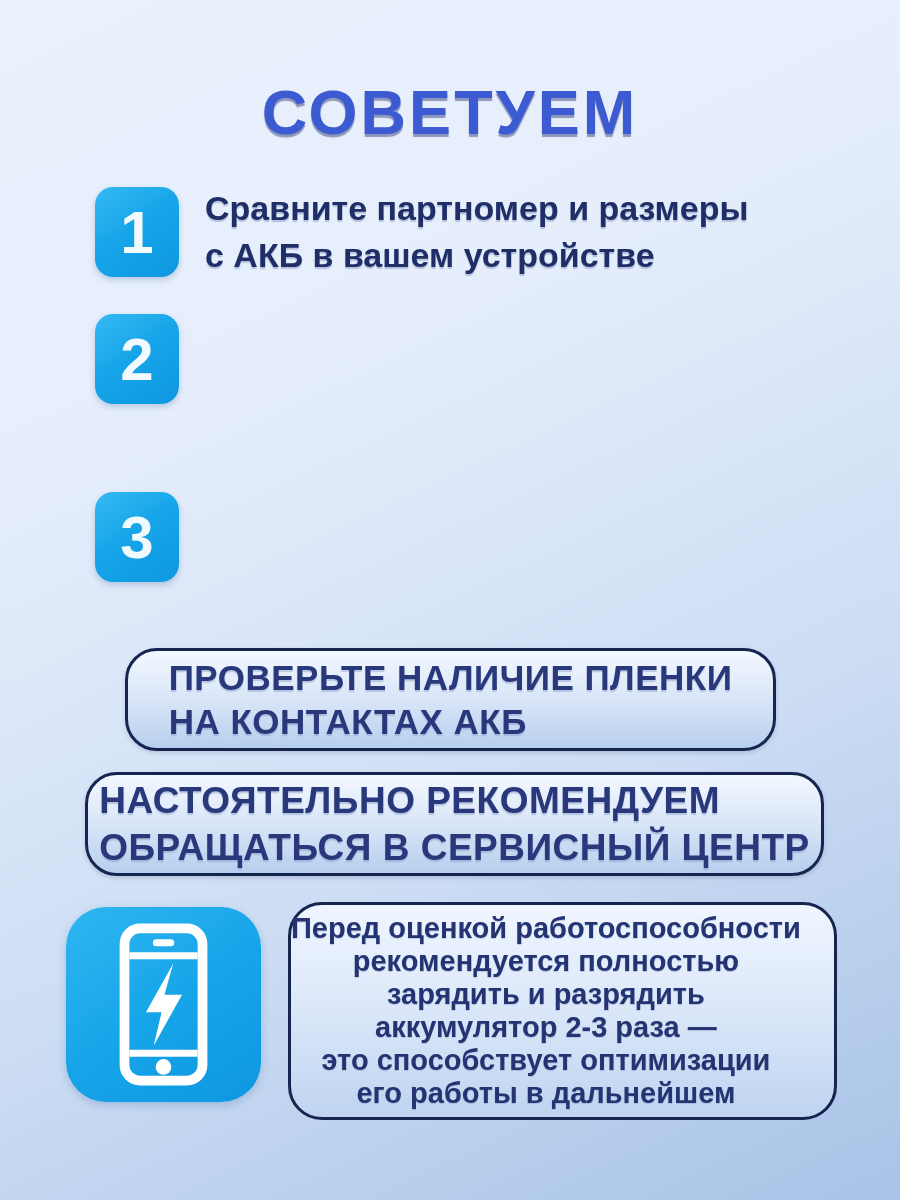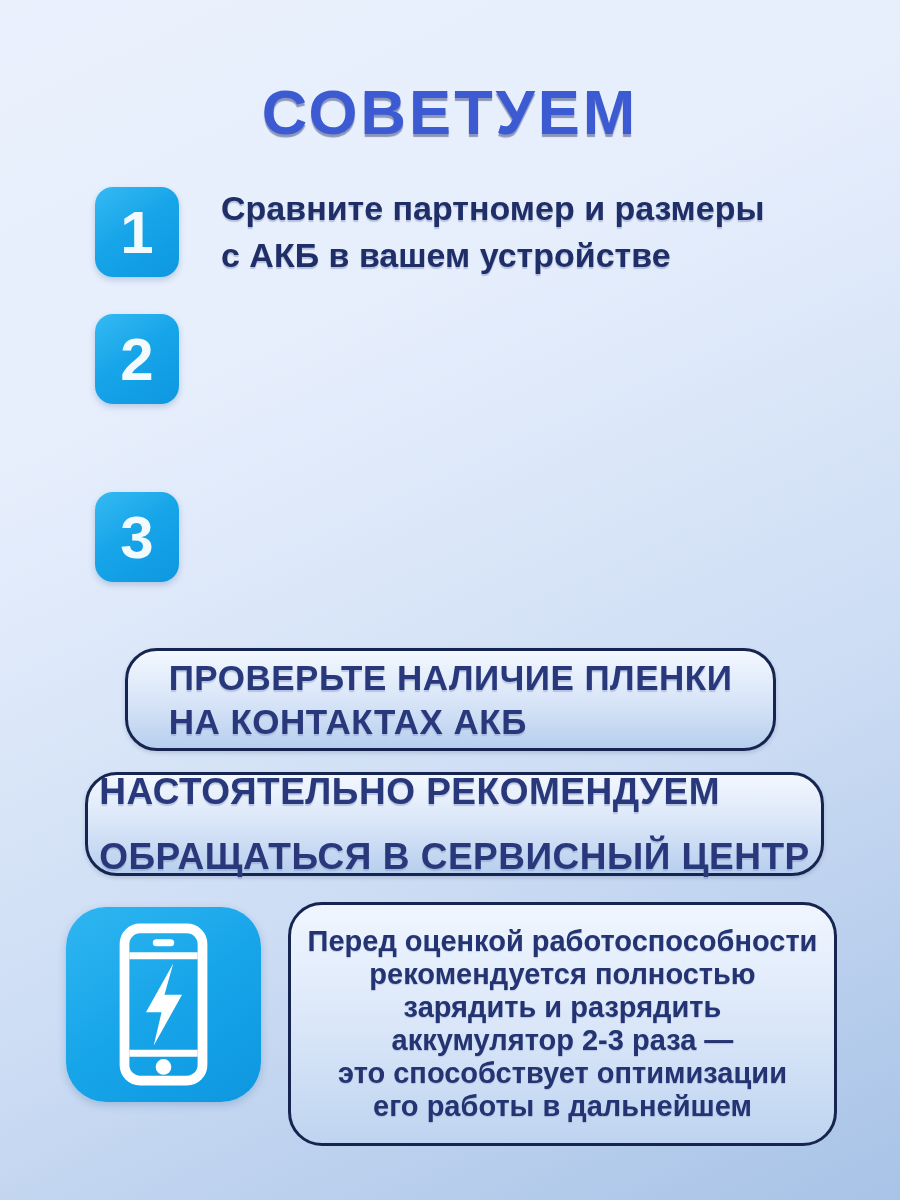--- a/index.html
+++ b/index.html
@@ -20,21 +20,21 @@
   .tip{position:absolute;left:95px;width:720px;display:flex;align-items:flex-start;}
   .tip-badge{
     flex:0 0 auto;
     width:84px;height:90px;border-radius:18px;
     background:linear-gradient(145deg,#35baf3 0%,#17a5e9 45%,#0d97e0 100%);
     color:#f2fafe;font-size:60px;font-weight:700;
     display:flex;align-items:center;justify-content:center;
     box-shadow:0 3px 6px rgba(20,70,130,0.22);
   }
   .tip-text{
-    margin-left:42px;
+    margin-left:26px;
     font-size:34px;font-weight:700;line-height:47px;
     color:#1f2e66;white-space:pre-line;
     text-shadow:0 2px 1px rgba(90,110,160,0.35);
   }
   .tip1{top:185px;}
   .tip1 .tip-badge{margin-top:2px;}
   .tip2{top:292px;}
   .tip2 .tip-badge{margin-top:22px;}
   .tip3{top:480px;}
   .tip3 .tip-badge{margin-top:12px;}
@@ -46,33 +46,33 @@
     box-shadow:0 2px 4px rgba(30,50,100,0.18);
   }
   .pill-text{
     text-align:left;white-space:pre-line;
     font-weight:700;color:#28387b;
     text-shadow:0 2px 1px rgba(120,140,185,0.4);
   }
   .pill1{left:125px;top:648px;width:645px;height:97px;}
   .pill1 .pill-text{font-size:35px;line-height:44px;letter-spacing:0.5px;}
   .pill2{left:85px;top:772px;width:733px;height:98px;}
-  .pill2 .pill-text{font-size:37px;line-height:65px;letter-spacing:0.5px;}
+  .pill2 .pill-text{font-size:37px;line-height:47px;letter-spacing:0.5px;}
   .phone-tile{
     position:absolute;left:66px;top:907px;
     width:195px;height:195px;border-radius:40px;
     background:linear-gradient(145deg,#2fb6f1 0%,#17a5e9 50%,#0d97e0 100%);
     box-shadow:0 3px 8px rgba(20,70,130,0.22);
   }
   .phone-tile svg{width:100%;height:100%;display:block;}
   .note-box{
-    position:absolute;left:288px;top:902px;width:549px;height:244px;
+    position:absolute;left:288px;top:902px;width:549px;height:218px;
     border:3px solid #16254f;border-radius:34px;
     background:linear-gradient(180deg,#f0f6ff 0%,#d8e5f8 55%,#bed4f0 100%);
-    display:flex;align-items:center;justify-content:center;
+    display:flex;align-items:center;
     box-sizing:border-box;
   }
   .note-text{
     text-align:center;white-space:pre-line;
     font-size:29px;line-height:33px;font-weight:700;
     color:#243371;
     text-shadow:0 1px 1px rgba(120,140,185,0.4);
   }
 </style>
 </head>

